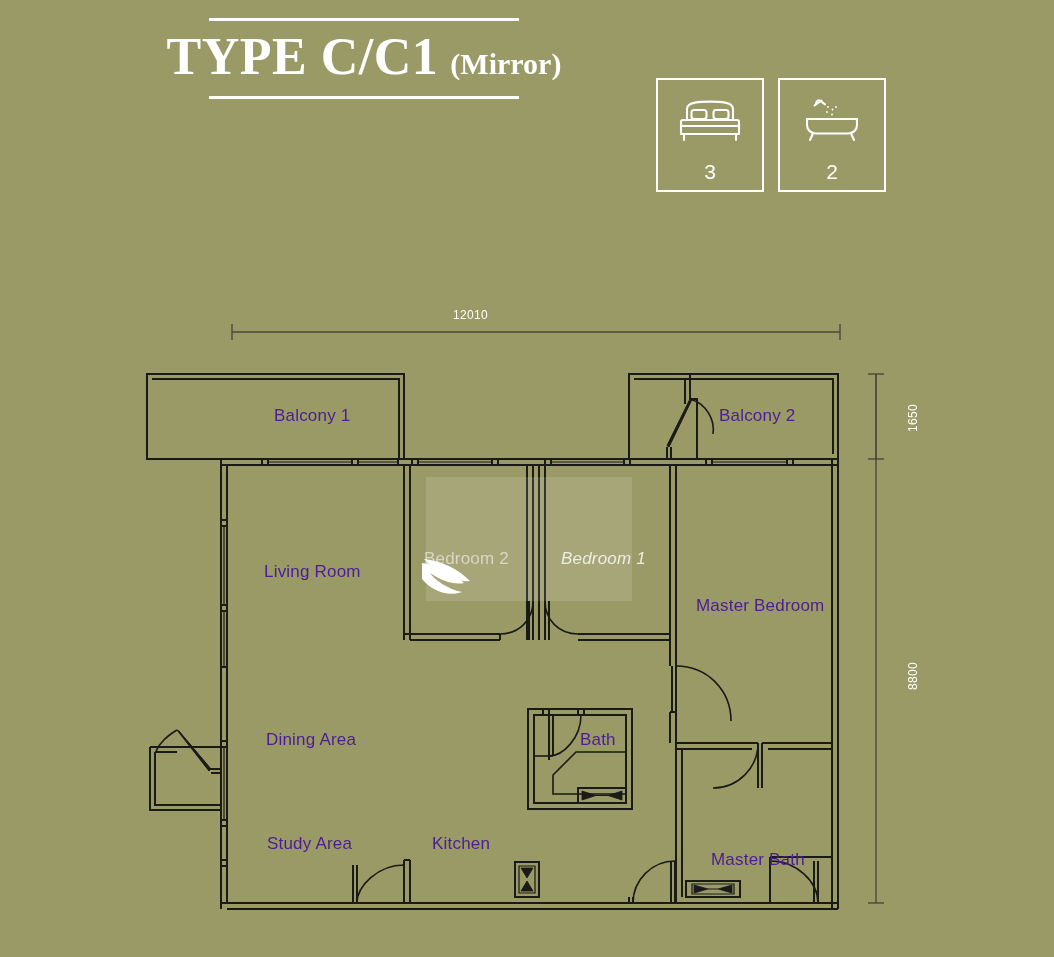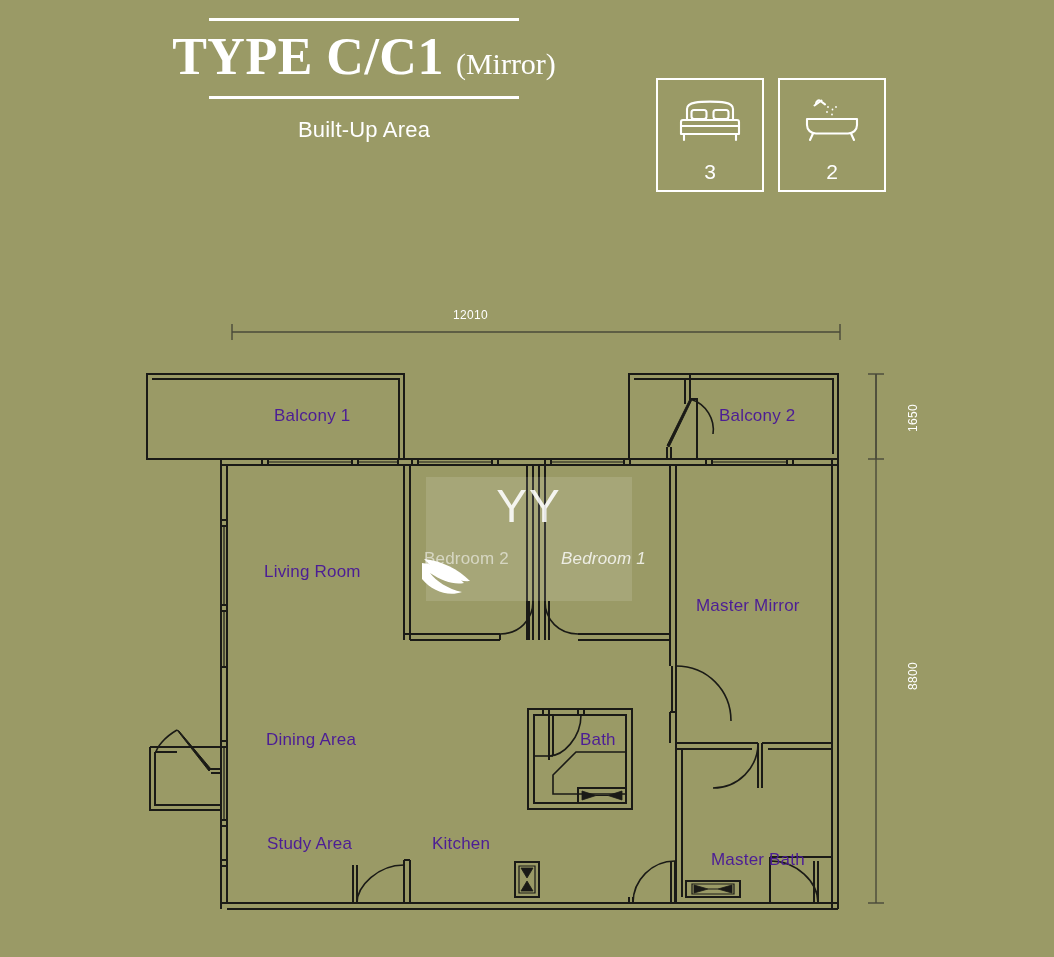--- a/index.html
+++ b/index.html
@@ -49,21 +49,21 @@
   .title-main {
     font-family: "Liberation Serif", "DejaVu Serif", serif;
     font-size: 52px;
     font-weight: 700;
     letter-spacing: 0.5px;
     vertical-align: baseline;
   }
   .title-sub {
     font-family: "Liberation Serif", "DejaVu Serif", serif;
     font-size: 30px;
-    font-weight: 400;
+    font-weight: 700;
     margin-left: 12px;
     vertical-align: baseline;
   }
   .built-label {
     margin-top: 18px;
     color: #ffffff;
     font-size: 22px;
     letter-spacing: 0.2px;
   }
   .built-value {
@@ -170,21 +170,20 @@
 <body>
 
 <div id="page">
 
   <div class="header">
     <div class="rule-top"></div>
     <div class="title-line">
       <span class="title-main">TYPE C/C1</span><span class="title-sub">(Mirror)</span>
     </div>
     <div class="rule-bottom"></div>
-    <div class="built-label">Built-Up Area</div>
   </div>
 
   <div class="spec-box" id="spec-bed">
     <div class="spec-icon">
       <svg width="62" height="46" viewBox="0 0 62 46" fill="none" stroke="#ffffff" stroke-width="2.1" stroke-linecap="round" stroke-linejoin="round">
         <path d="M8 22 L8 11 C8 8 11 5.5 16 4.6 C23 3.3 39 3.3 46 4.6 C51 5.5 54 8 54 11 L54 22"></path>
         <rect x="12.5" y="12" width="15" height="9" rx="2.5"></rect>
         <rect x="34.5" y="12" width="15" height="9" rx="2.5"></rect>
         <path d="M4 22 L58 22 C59.2 22 60 22.8 60 24 L60 28 L2 28 L2 24 C2 22.8 2.8 22 4 22 Z"></path>
         <path d="M2 28 L60 28 L60 36 L2 36 Z"></path>
@@ -407,32 +406,31 @@
         <path d="M868 903 L884 903"></path>
       </g>
     </g>
   </svg>
 
   <div class="roomlabel" style="left:274px; top:406px;">Balcony 1</div>
   <div class="roomlabel" style="left:719px; top:406px;">Balcony 2</div>
   <div class="roomlabel" style="left:264px; top:562px;">Living Room</div>
   <div class="roomlabel" style="left:424px; top:549px; color:rgba(255,255,255,0.55);">Bedroom 2</div>
   <div class="roomlabel" style="left:561px; top:549px; color:rgba(255,255,255,0.8);font-style:italic;">Bedroom 1</div>
-  <div class="roomlabel" style="left:696px; top:596px;">Master Mirror</div>
+  <div class="roomlabel" style="left:696px; top:596px;">Master Bedroom</div>
   <div class="roomlabel" style="left:266px; top:730px;text-align:center;">Dining Area</div>
   <div class="roomlabel" style="left:580px; top:730px;">Bath</div>
   <div class="roomlabel" style="left:711px; top:810px;margin-top:40px;">Master Bath</div>
   <div class="roomlabel" style="left:267px; top:834px;">Study Area</div>
   <div class="roomlabel" style="left:432px; top:834px;">Kitchen</div>
 
   <div class="dimlabel" style="left:453px; top:308px;">12010</div>
   <div class="dimlabel vert" style="left:906px; top:432px;">1650</div>
   <div class="dimlabel vert" style="left:906px; top:690px;">8800</div>
 
   <div id="watermark">
-    <div id="wm-yy">YY</div>
     <svg id="wm-logo" viewBox="0 0 56 52">
       <path d="M2 8 C20 10 34 18 44 28 C34 30 22 26 10 18 C16 26 28 34 42 37 C28 42 12 36 2 24 Z" fill="#ffffff"></path>
       <path d="M4 4 C22 6 38 14 50 26 C40 27 26 22 14 14 Z" fill="#ffffff"></path>
     </svg>
   </div>
 
 </div>
 
 </body></html>

